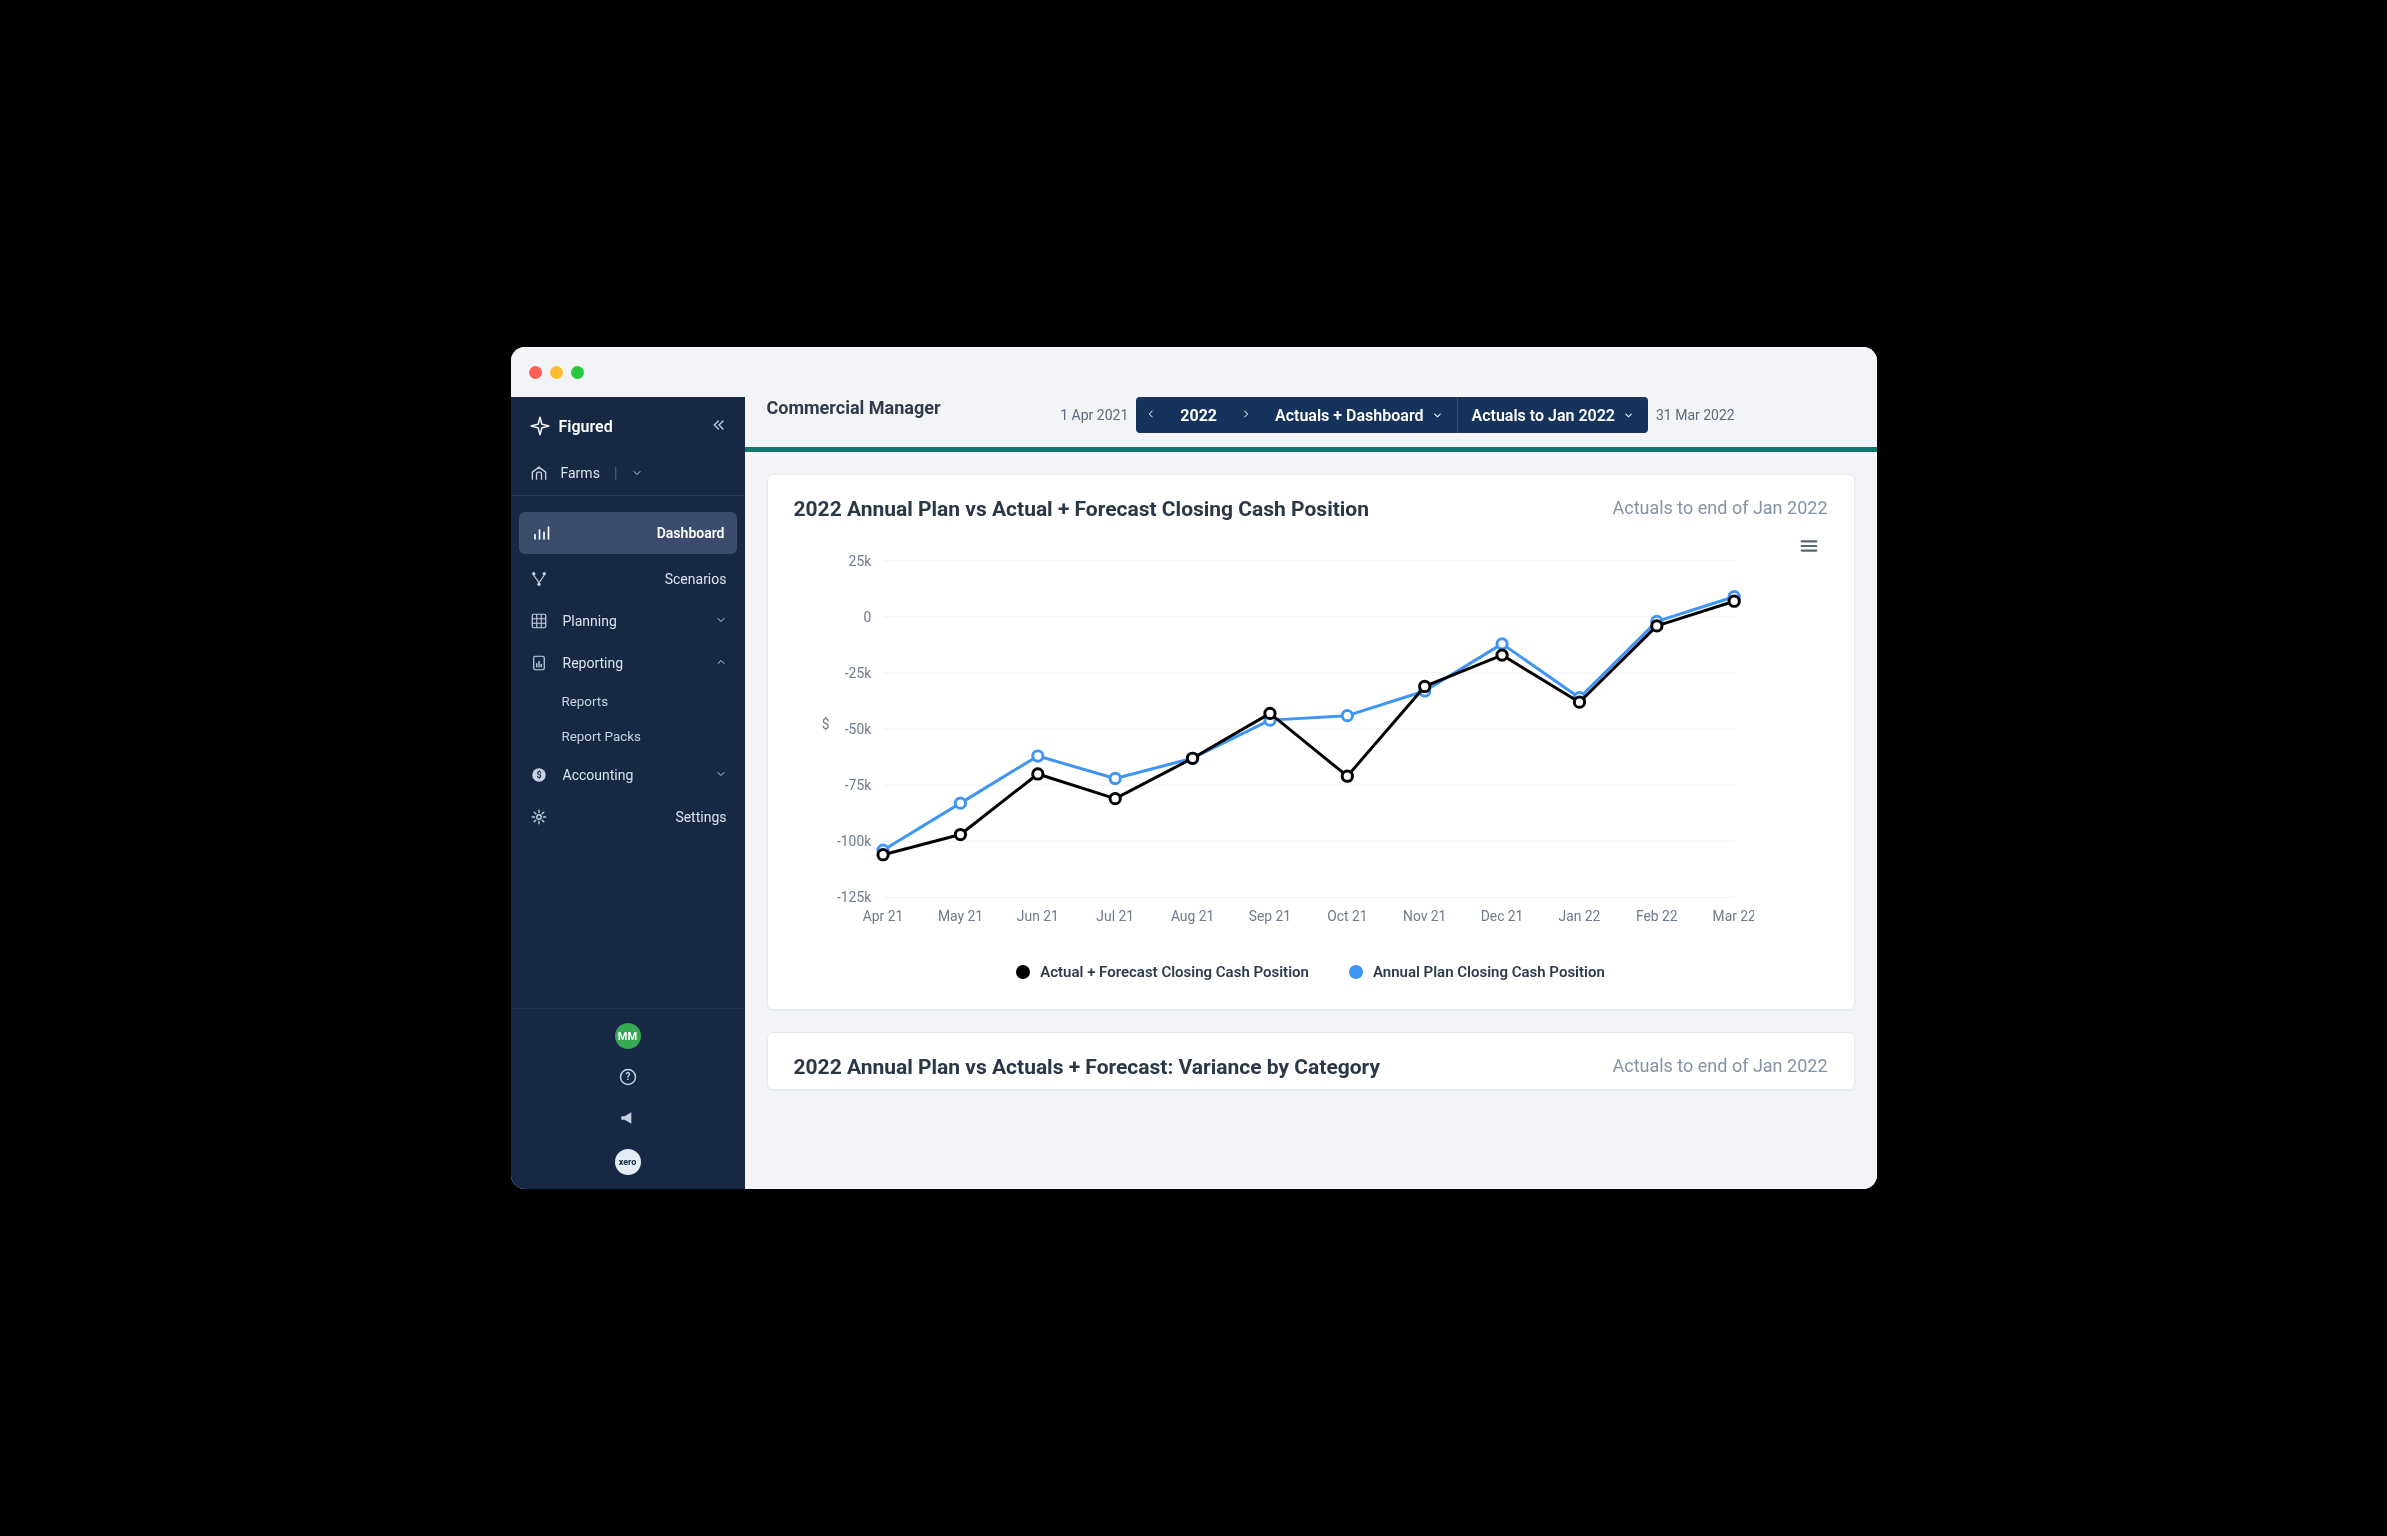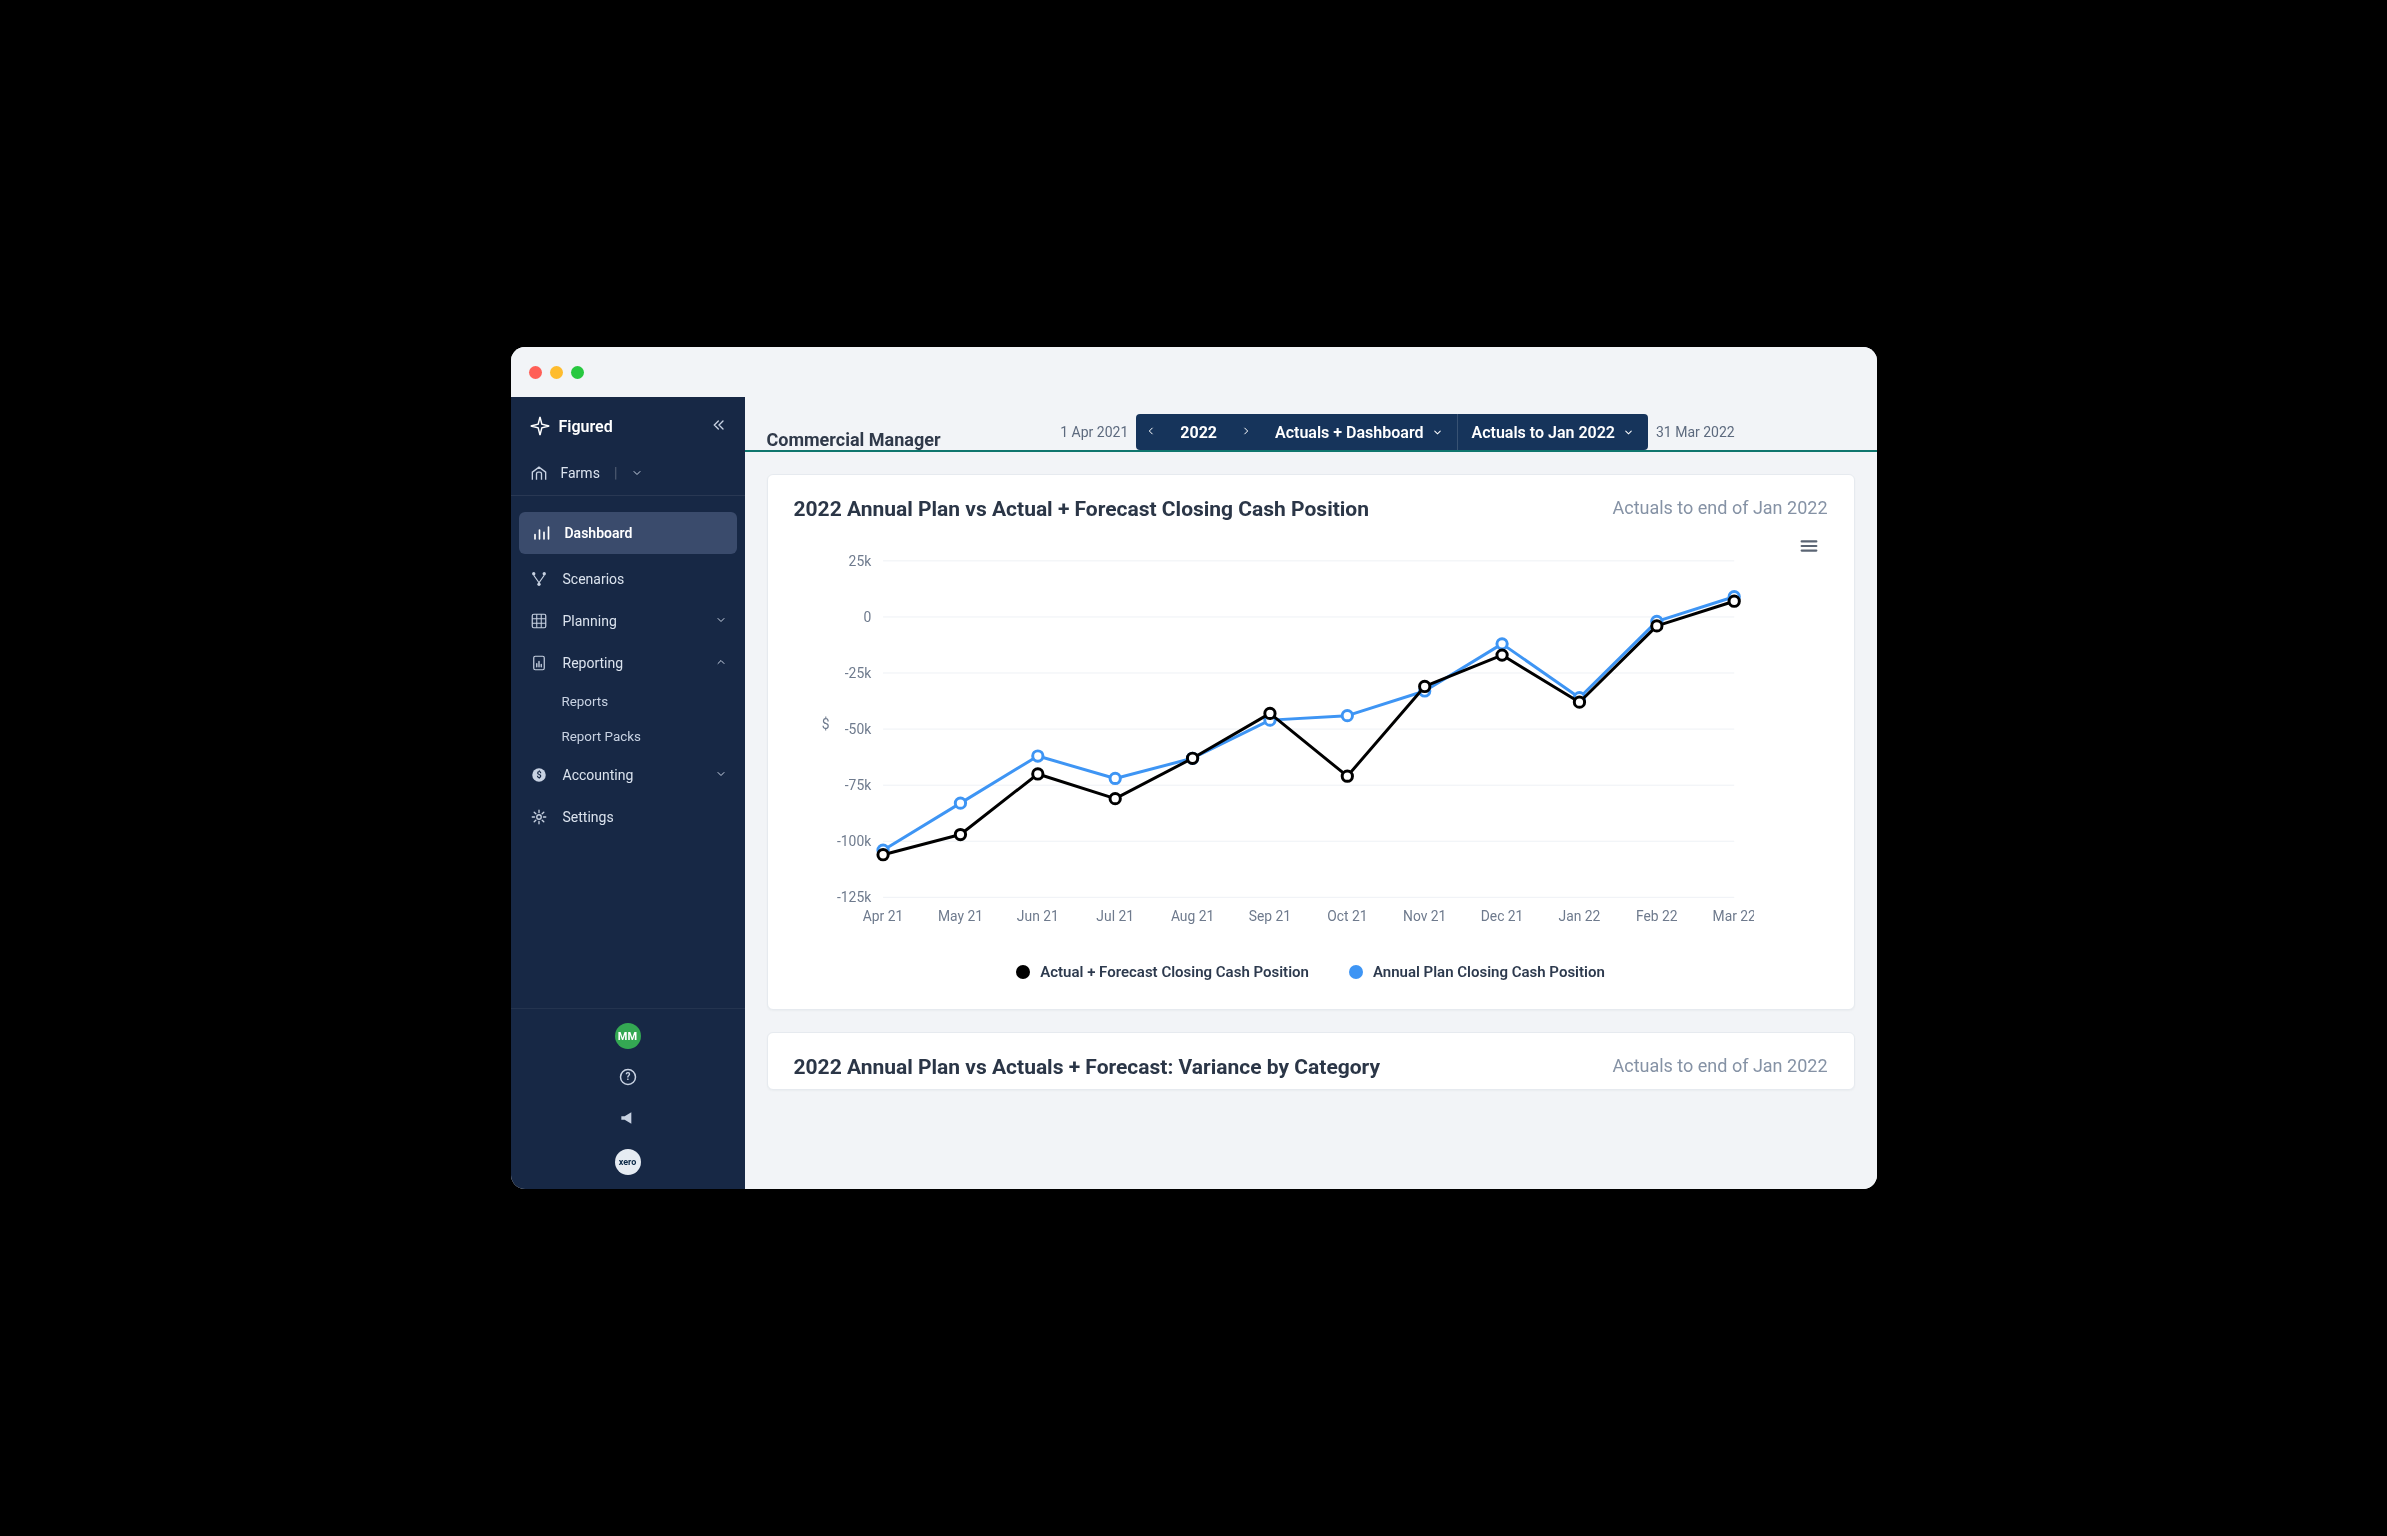--- a/index.html
+++ b/index.html
@@ -55,20 +55,21 @@
     border-bottom: 1px solid rgba(255,255,255,0.08);
     margin-bottom: 6px;
   }
   .sb-farms .divider { color: rgba(255,255,255,0.25); margin: 0 2px; }
   .sb-nav { flex: 1; padding-top: 6px; }
   .sb-item {
     display: flex; align-items: center; gap: 14px;
     padding: 12px 18px;
     cursor: pointer;
     color: #dbe3ee;
+    justify-content: space-between;
   }
   .sb-item.active {
     background: #3a4b6c;
     color: #fff;
     font-weight: 600;
     border-radius: 6px;
     margin: 4px 8px;
     padding: 12px 12px;
   }
   .sb-item .chev { margin-left: auto; }
@@ -81,22 +82,22 @@
     border-top: 1px solid rgba(255,255,255,0.06);
     flex-direction: column;
   }
   .avatar { width: 26px; height: 26px; border-radius: 50%; background:#34a853; color:#fff; font-size:11px; font-weight:700; display:flex; align-items:center; justify-content:center;}
   .xero-badge { width:26px; height:26px; border-radius:50%; background:#e6ecf3; display:flex; align-items:center; justify-content:center; font-size:9px; color:#0a2847; font-weight:700;}
 
   
   .main { flex:1; display:flex; flex-direction:column; overflow:hidden; }
   .topbar {
     height: 55px; padding: 0 22px;
-    display:flex; align-items:flex-end;
-    border-bottom: 2px solid #0f766e;
+    display:flex; align-items:flex-start;
+    border-bottom: 5px solid #0f766e;
     background:#f2f4f7;
   }
   .page-title { font-size: 18px; font-weight: 700; color:#303a4a; flex:0 0 auto; }
   .top-center { flex:1; display:flex; align-items:center; justify-content:center; gap: 8px; font-size:14px; color:#5d6a7e;}
   .year-nav {
     background:#16345b; color:#fff; border-radius:4px;
     display:flex; align-items:center; height:36px; overflow:hidden;
   }
   .yn-seg { padding: 0 14px; height:100%; display:flex; align-items:center; gap:8px; cursor:pointer; font-weight:600; font-size:16px;}
   .yn-seg + .yn-seg { border-left: 1px solid rgba(255,255,255,0.15); }

